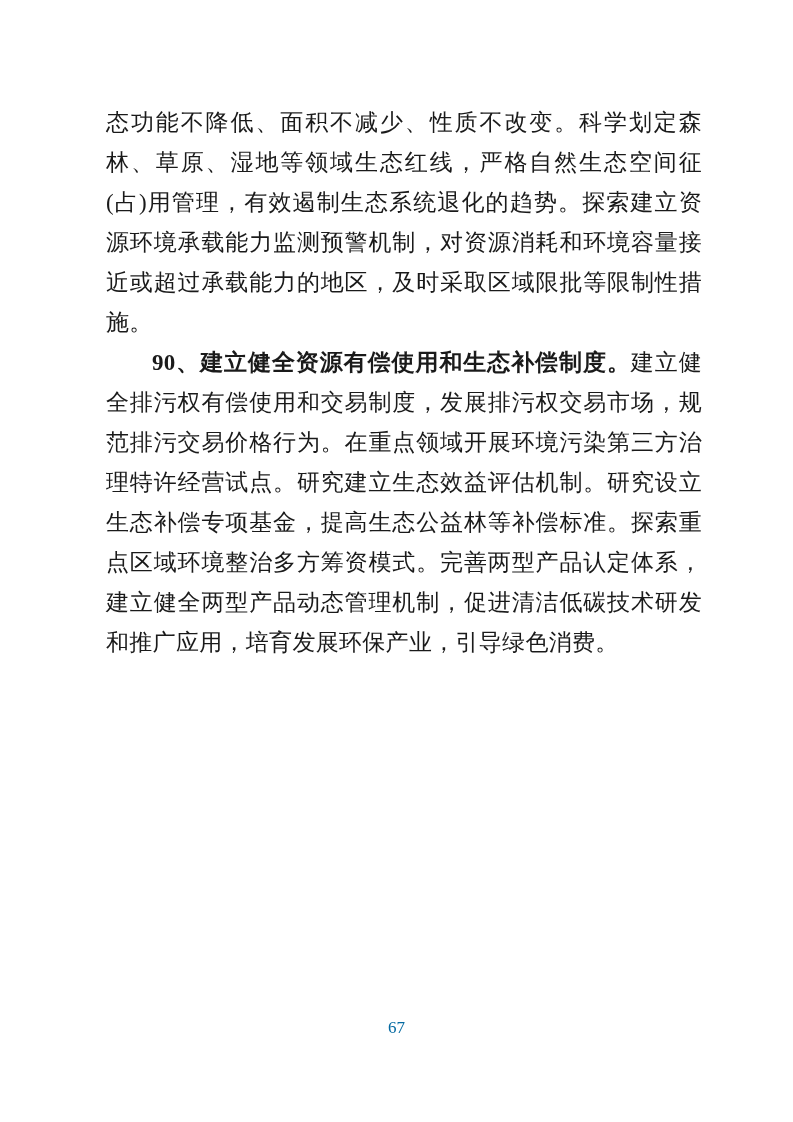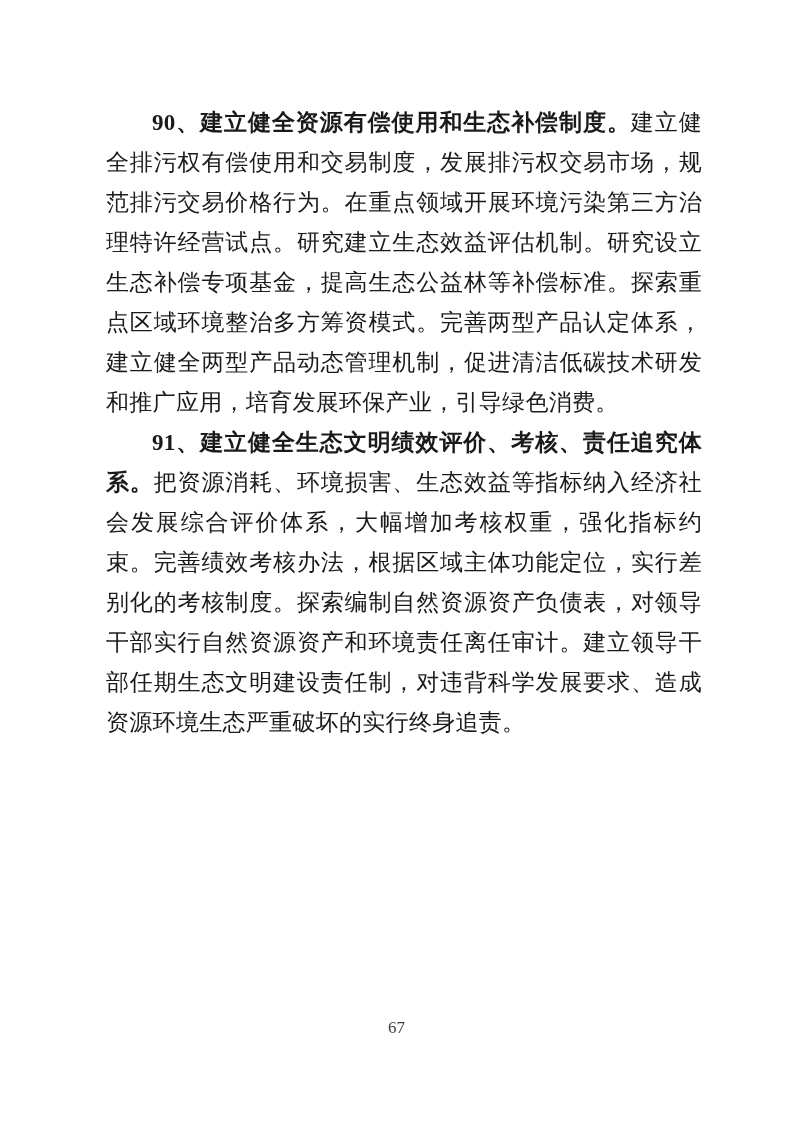--- a/index.html
+++ b/index.html
@@ -38,25 +38,25 @@
     margin-top: 44px;
   }
   .page-number {
     position: absolute;
     left: 0;
     top: 1016px;
     width: 100%;
     text-align: center;
     font-size: 17px;
     line-height: 24px;
-    color: #404040;
+    color: #0369a1;
   }
 </style>
 </head>
 <body>
 
 <div class="page">
   <div class="content">
+    <p class="para"><span>态功能不降低、面积不减少、性质不改变。科学划定森林、草原、湿地等领域生态红线，严格自然生态空间征(占)用管理，有效遏制生态系统退化的趋势。探索建立资源环境承载能力监测预警机制，对资源消耗和环境容量接近或超过承载能力的地区，及时采取区域限批等限制性措施。</span></p>
     <p class="para indent"><span class="lead">90、建立健全资源有偿使用和生态补偿制度。</span><span>建立健全排污权有偿使用和交易制度，发展排污权交易市场，规范排污交易价格行为。在重点领域开展环境污染第三方治理特许经营试点。研究建立生态效益评估机制。研究设立生态补偿专项基金，提高生态公益林等补偿标准。探索重点区域环境整治多方筹资模式。完善两型产品认定体系，建立健全两型产品动态管理机制，促进清洁低碳技术研发和推广应用，培育发展环保产业，引导绿色消费。</span></p>
-    <p class="para indent"><span class="lead">91、建立健全生态文明绩效评价、考核、责任追究体系。</span><span>把资源消耗、环境损害、生态效益等指标纳入经济社会发展综合评价体系，大幅增加考核权重，强化指标约束。完善绩效考核办法，根据区域主体功能定位，实行差别化的考核制度。探索编制自然资源资产负债表，对领导干部实行自然资源资产和环境责任离任审计。建立领导干部任期生态文明建设责任制，对违背科学发展要求、造成资源环境生态严重破坏的实行终身追责。</span></p>
   </div>
   <div class="page-number">67</div>
 </div>
 
 </body></html>

